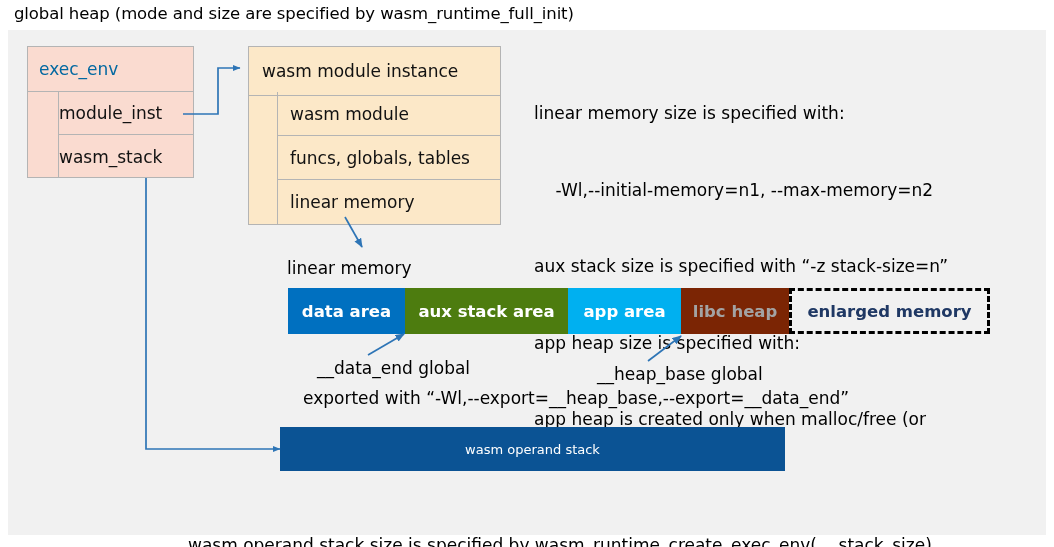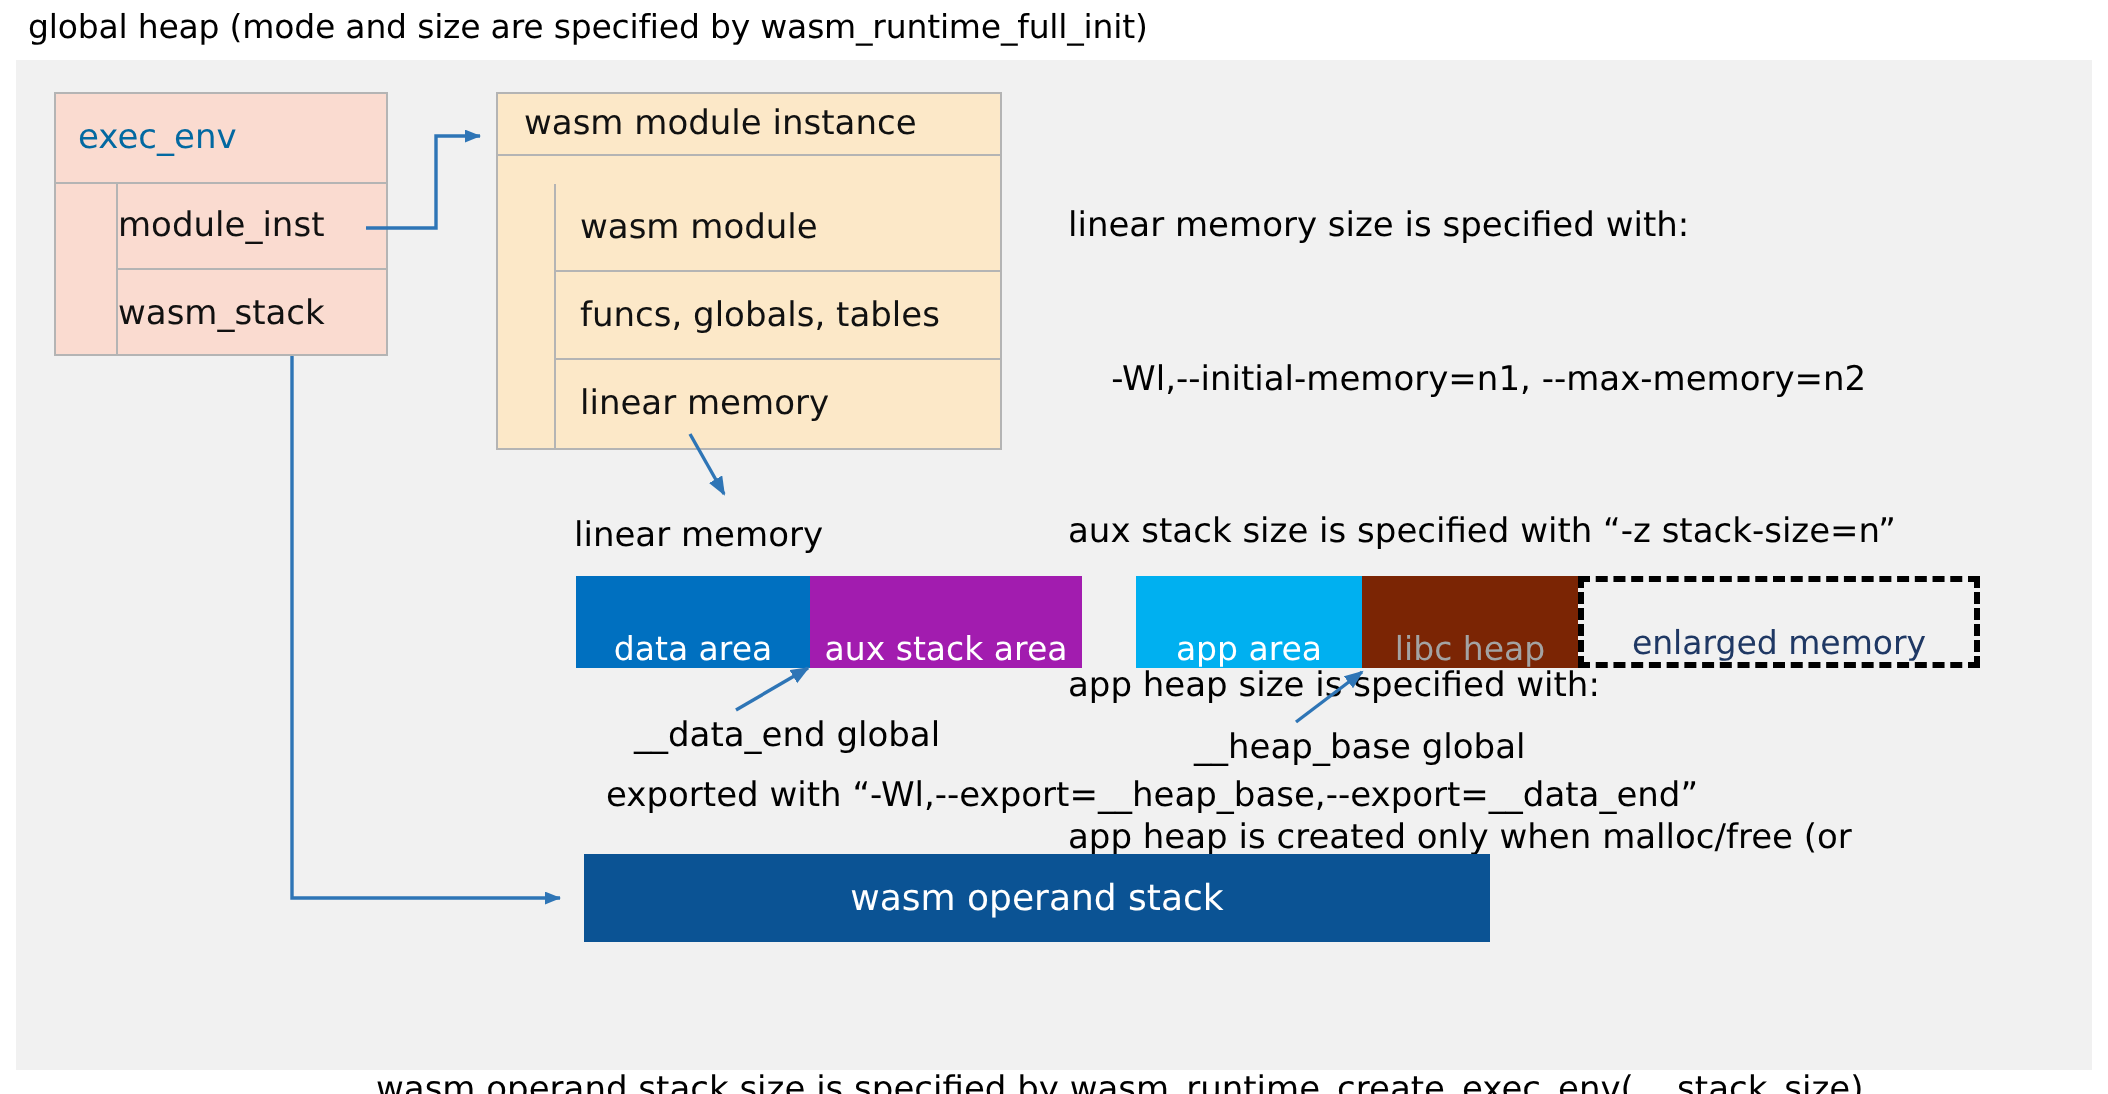--- a/index.html
+++ b/index.html
@@ -85,21 +85,21 @@
     width: 253px;
     height: 179px;
     background: #fce8c8;
     border: 1px solid #b4b4b4;
     box-sizing: border-box;
   }
   .wmi-header {
     position: absolute;
     left: 0; top: 0;
     width: 251px;
-    height: 31px;
+    height: 49px;
     border-bottom: 1px solid #b4b4b4;
     box-sizing: border-box;
     display: flex;
     align-items: center;
     padding-left: 13px;
     font-size: 17px;
     color: #111111;
   }
   .wmi-sub {
     position: absolute;
@@ -143,25 +143,26 @@
     position: absolute;
     left: 288px;
     top: 288px;
     height: 46px;
   }
   .mem-seg {
     position: absolute;
     top: 0;
     height: 46px;
     display: flex;
-    align-items: flex-end;
+    align-items: center;
     justify-content: center;
     font-size: 16.5px;
     color: #ffffff;
     box-sizing: border-box;
+    font-weight: bold;
   }
   .mem-seg.enlarged {
     background: #f1f1f1;
     color: #1f3864;
     border: 3px dashed #000000;
   }
 
   
   .anno {
     position: absolute;
@@ -169,29 +170,29 @@
     color: #000000;
     white-space: nowrap;
   }
   .anno-data-end  { left: 317px; top: 358px; }
   .anno-heap-base { left: 597px; top: 364px; }
   .anno-exported  { left: 303px; top: 388px; }
 
   
   .operand-bar {
     position: absolute;
-    left: 292px;
+    left: 280px;
     top: 427px;
-    width: 453px;
+    width: 505px;
     height: 44px;
     background: #0b5394;
     display: flex;
     align-items: center;
     justify-content: center;
-    font-size: 18px;
+    font-size: 13px;
     color: #ffffff;
   }
   .bottom-block {
     position: absolute;
     left: 188px;
     top: 482px;
     width: 850px;
     font-size: 17px;
     line-height: 25.5px;
     color: #000000;
@@ -236,21 +237,21 @@
     <div>app heap size is specified with:</div>
     <div>app heap is created only when malloc/free (or</div>
     
   </div>
 
   <div class="lm-label">linear memory</div>
   <div class="mem-bar" id="mem-bar" style="width: 702px;">
       <div class="mem-seg" style="left: 0px; width: 117px; background: rgb(0, 112, 192); color: rgb(255, 255, 255);">
         <span>data area</span>
       </div>
-      <div class="mem-seg" style="left: 117px; width: 136px; background: #a21caf; color: rgb(255, 255, 255);">
+      <div class="mem-seg" style="left: 117px; width: 163px; background: #4d7c0f; color: rgb(255, 255, 255);">
         <span>aux stack area</span>
       </div>
       <div class="mem-seg" style="left: 280px; width: 113px; background: rgb(0, 176, 240); color: rgb(255, 255, 255);">
         <span>app area</span>
       </div>
       <div class="mem-seg" style="left: 393px; width: 108px; background: rgb(123, 37, 4); color: #a3a3a3;">
         <span>libc heap</span>
       </div>
       <div class="mem-seg enlarged" style="left: 501px; width: 201px; color: rgb(31, 56, 100);">
         <span>enlarged memory</span>

